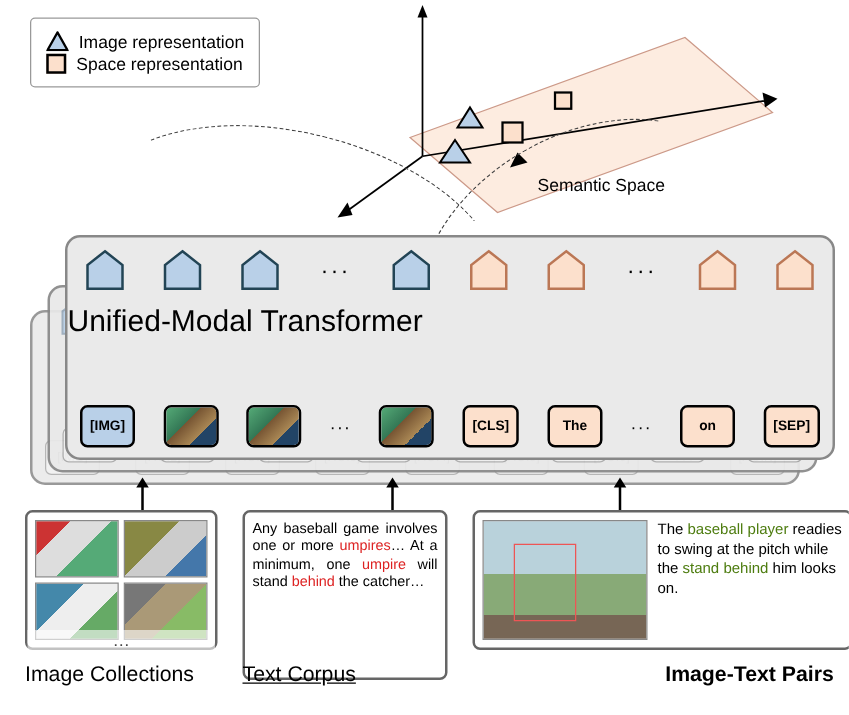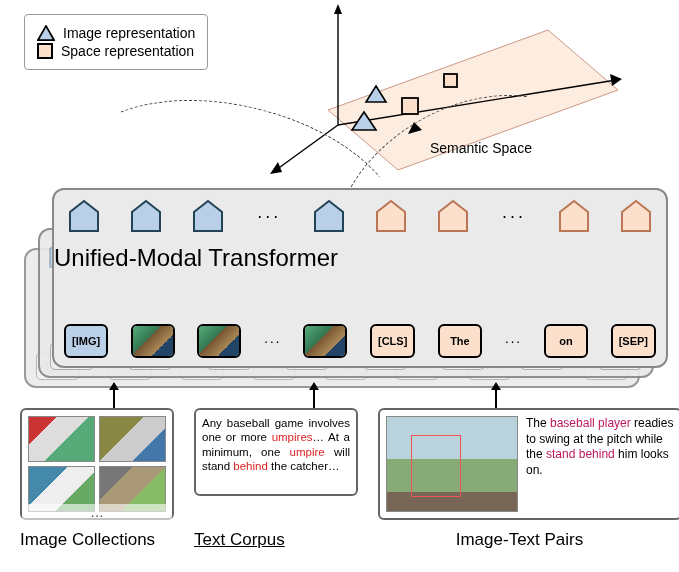--- a/index.html
+++ b/index.html
@@ -45,33 +45,33 @@
   
   .sources { position: absolute; top: 408px; left: 20px; right: 14px; display: flex; gap: 20px; }
   .srcbox { border: 2px solid #666; border-radius: 6px; padding: 6px; background: #fff; flex-shrink: 0; }
   .srcbox.imgcol { width: 154px; height: 112px; display: grid; grid-template-columns: 1fr 1fr; grid-template-rows: 1fr 1fr; gap: 4px; position: relative; }
   .thumb { background: linear-gradient(135deg,#c33 0 25%,#ddd 25% 55%,#5a7 55% 100%); border: 1px solid #888; }
   .thumb.t2 { background: linear-gradient(135deg,#884 0 40%,#ccc 40% 70%,#47a 70% 100%); }
   .thumb.t3 { background: linear-gradient(135deg,#48a 0 35%,#eee 35% 65%,#6a6 65% 100%); }
   .thumb.t4 { background: linear-gradient(135deg,#777 0 30%,#a97 30% 60%,#8b6 60% 100%); }
   .imgcol-dots { position: absolute; bottom: -2px; left: 0; right: 0; text-align: center; font-size: 14px; color: #444; background: rgba(255,255,255,.6);}
 
-  .srcbox.textc { width: 164px; height: 88px; font-size: 11.5px; line-height: 1.25; text-align: justify; }
+  .srcbox.textc { width: 164px; height: 136px; font-size: 11.5px; line-height: 1.25; text-align: justify; }
   .srcbox.textc .hl { color: #d22; }
 
   .srcbox.pair { width: 304px; height: 112px; display: flex; gap: 8px; }
   .pair .photo { width: 132px; height: 96px; background: linear-gradient(#b9d2db 0 45%, #8a7 45% 80%, #765 80% 100%); border: 1px solid #888; position: relative; }
   .pair .photo::after{content:"";position:absolute;left:24px;top:18px;width:48px;height:60px;border:1.5px solid #e55;}
   .pair .cap { flex: 1; font-size: 12px; line-height: 1.3; }
-  .pair .cap .hl { color: #be185d; }
+  .pair .cap .hl { color: #4d7c0f; }
 
   .caprow { position: absolute; top: 530px; left: 20px; right: 12px; display: flex; font-size: 17px; }
   .caprow .c1 { width: 174px; }
   .caprow .c2 { width: 178px; text-decoration: underline; }
-  .caprow .c3 { flex: 1; text-align: center; }
+  .caprow .c3 { flex: 1; text-align: right; font-weight: bold; }
 
   
   .uparrow { position: absolute; width: 2px; height: 22px; background: #000; }
   .uparrow::before { content: ""; position: absolute; top: -6px; left: -4px; border-left: 5px solid transparent; border-right: 5px solid transparent; border-bottom: 8px solid #000; }
   .ua1 { top: 388px; left: 113px; }
   .ua2 { top: 388px; left: 313px; }
   .ua3 { top: 388px; left: 495px; }
 
   
   .dashcurve { position: absolute; border: 1.4px dashed #444; border-color: #444 transparent transparent transparent; border-radius: 50%; }

